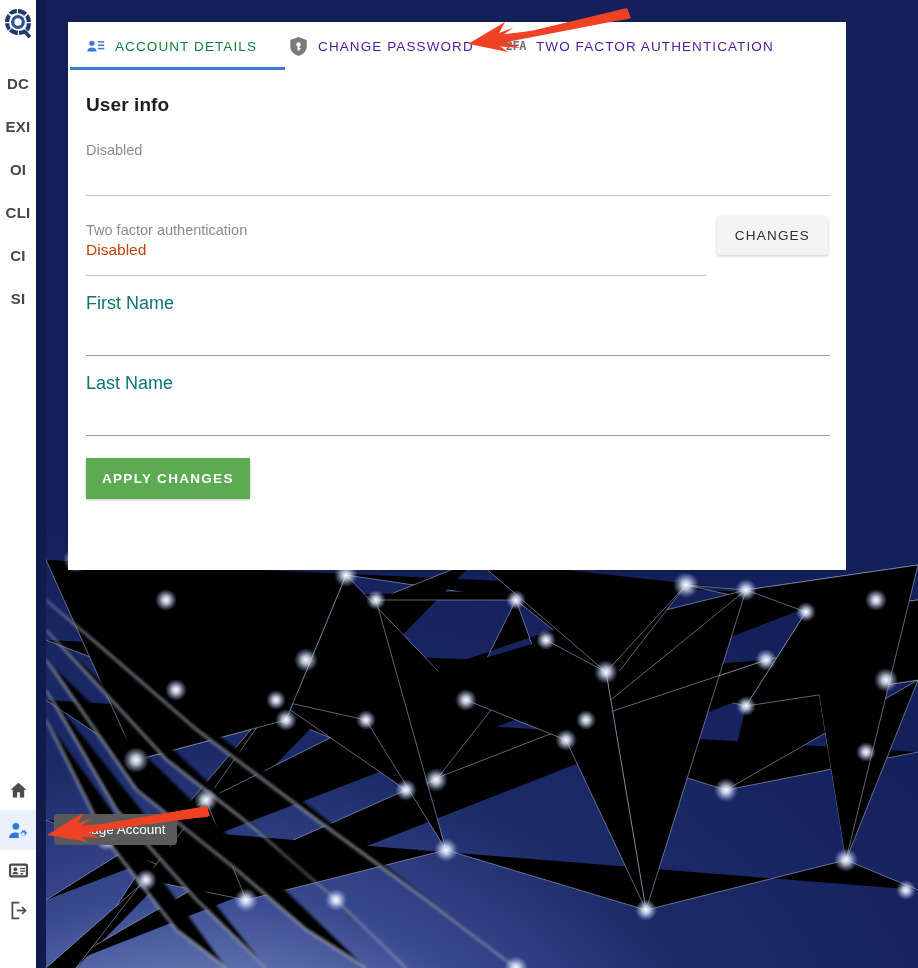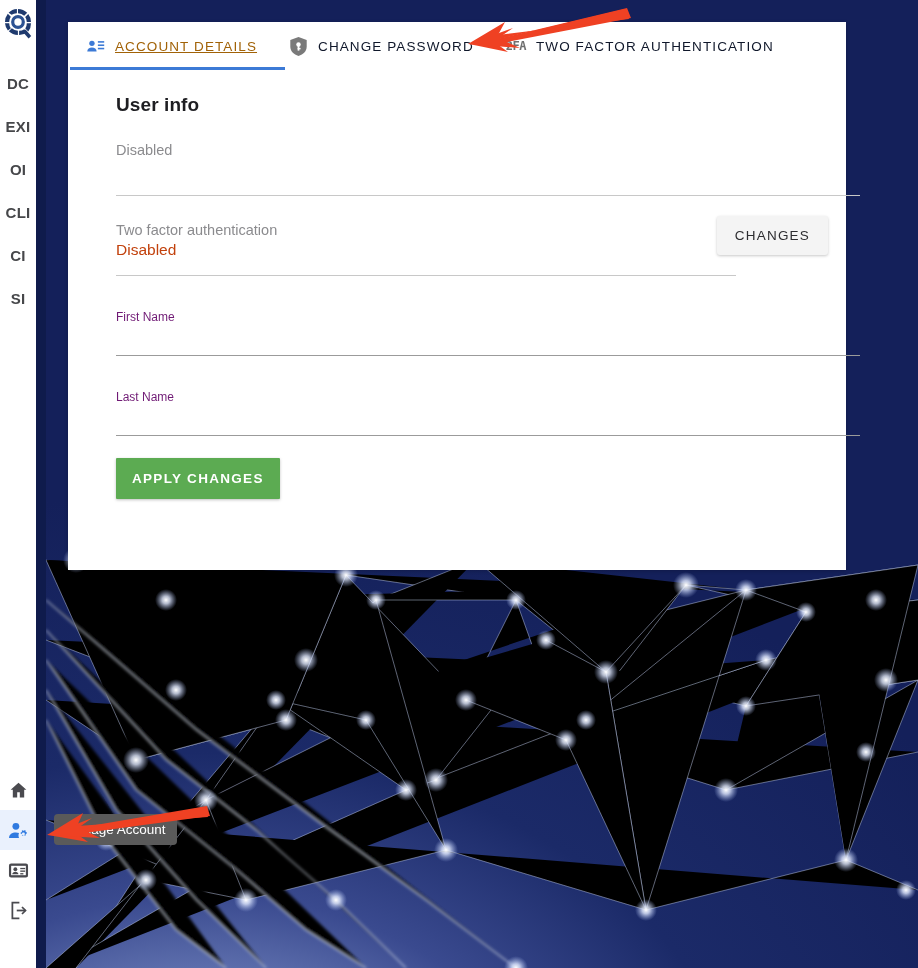--- a/index.html
+++ b/index.html
@@ -107,40 +107,40 @@
     gap: 10px;
     height: 48px;
     padding: 0 16px;
     cursor: pointer;
     white-space: nowrap;
   }
   .tab-label {
     font-size: 13.5px;
     letter-spacing: 1.1px;
     font-weight: 500;
-    color: #0f172a;
-  }
-  .tab.active .tab-label { color: #a16207; text-decoration: underline; }
+    color: #4c1d95;
+  }
+  .tab.active .tab-label { color: #15803d; }
   .tab-ico { display: flex; align-items: center; }
   .tab-2fa {
     font-size: 12px;
     font-weight: bold;
     color: #6f6f6f;
     letter-spacing: -0.5px;
     font-family: "DejaVu Sans Mono", monospace;
   }
   .tab-underline {
     position: absolute;
     left: 2px; bottom: 0;
     width: 215px; height: 3px;
     background: #3c7ad6;
   }
 
   
-  .card-body { padding: 18px 18px 0 18px; margin-left: 30px; }
+  .card-body { padding: 18px 18px 0 18px; }
   .section-title {
     font-size: 19px;
     font-weight: bold;
     color: #1e1e22;
     margin: 6px 0 0 0;
     letter-spacing: .1px;
   }
 
   .field {
     position: relative;
@@ -154,23 +154,23 @@
     color: #8b8b8e;
   }
   .field-line {
     position: absolute;
     left: 0; bottom: 0;
     height: 1px;
     width: 744px;
     background: #c8c8c8;
   }
   .field.filled .field-label {
-    color: #701a75;
-    font-size: 12px;
-    top: 24px;
+    color: #0f766e;
+    font-size: 18px;
+    top: 7px;
   }
   .field.filled .field-line { background: #9b9b9b; }
   .field.short .field-line { width: 620px; }
 
   .status-value {
     position: absolute;
     left: 0; top: 35px;
     font-size: 15.5px;
     color: #c2410c;
   }

